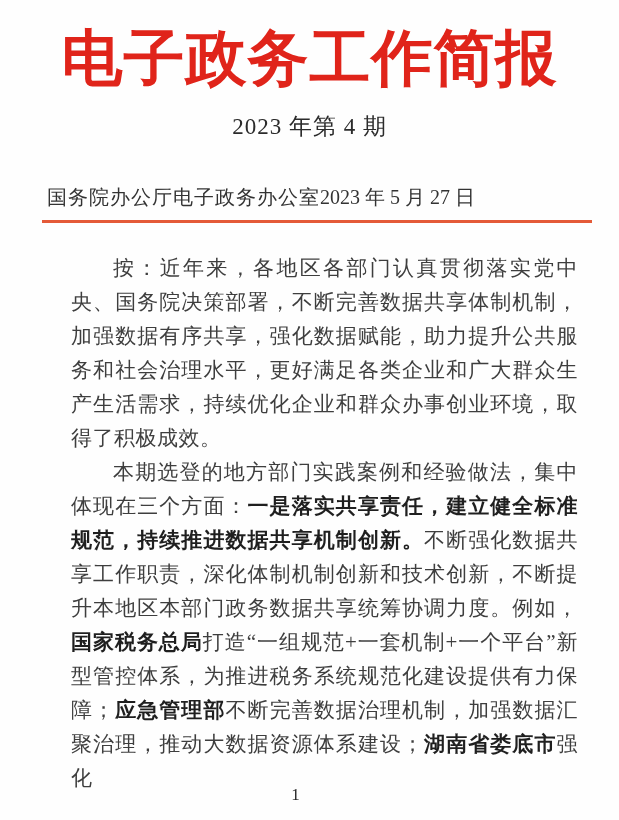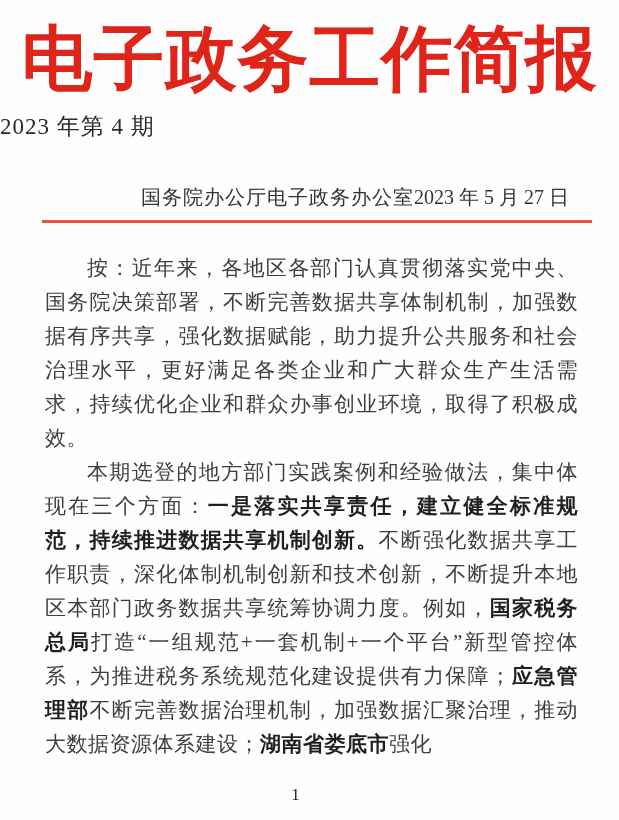--- a/index.html
+++ b/index.html
@@ -11,62 +11,63 @@
     position: relative;
     width: 619px;
     height: 820px;
     background: #fefefe;
     overflow: hidden;
     font-family: "Liberation Serif", "DejaVu Serif", serif;
   }
   .masthead-title {
     margin-top: 20px;
     text-align: center;
-    font-size: 71px;
+    font-size: 61px;
     line-height: 78px;
     font-weight: bold;
     letter-spacing: 1px;
     color: #e0241a;
     font-family: "Liberation Serif", "DejaVu Serif", serif;
   }
   .masthead-subtitle {
     margin-top: 22px;
     text-align: center;
     font-size: 26px;
     line-height: 32px;
     letter-spacing: 4px;
     color: #303030;
   }
   .issue-line {
     margin-top: 15px;
+    text-align: center;
     font-size: 23px;
     line-height: 28px;
     letter-spacing: 1px;
     color: #2b2b2b;
   }
   .pub-row {
     margin-top: 44px;
     padding: 0 50px 0 47px;
     display: flex;
-    justify-content: flex-end;
+    justify-content: flex-start;
     align-items: baseline;
     font-size: 20px;
     line-height: 24px;
     color: #333333;
   }
   .pub-row .publisher { letter-spacing: 1px; }
   .red-rule {
     margin: 11px 27px 0 42px;
     border: none;
     border-top: 3px solid #e45a38;
     height: 0;
   }
   .doc-body {
     margin-top: 28px;
-    padding: 0 41px 0 45px;
+    padding: 0 41px 0 71px;
     font-size: 21px;
     line-height: 34px;
     text-align: justify;
     letter-spacing: 0.5px;
     color: #3e3e3e;
   }
   .doc-body p {
     margin: 0;
     text-indent: 2em;
   }

